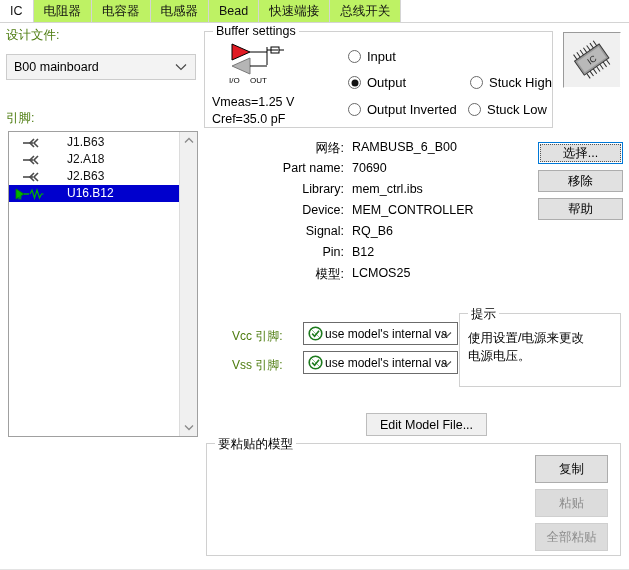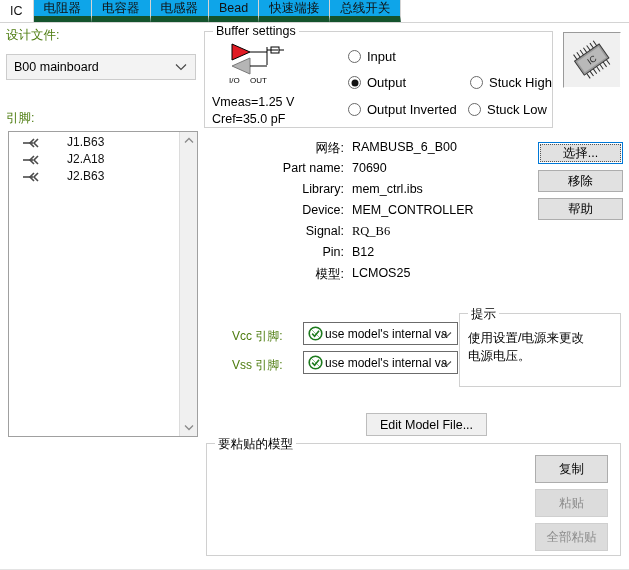--- a/index.html
+++ b/index.html
@@ -13,23 +13,23 @@
     position:relative;
   }
   #root{position:absolute;left:0;top:0;width:629px;height:570px;background:#ffffff;}
 
   
   .tabbar{position:absolute;left:0;top:0;width:629px;height:23px;background:#ffffff;}
   .tabbar .tabstrip{position:absolute;left:0;top:0;height:23px;display:flex;align-items:stretch;}
   .tab{
     display:flex;align-items:center;justify-content:center;
     padding:0 10px;
-    background:#0ea5e9;
+    background:#bef264;
     border-right:1px solid #d4d4d4;
-    border-bottom:7px solid #14532d;
+    border-bottom:1px solid #14532d;
     font-size:12.5px;
     color:#111;
     box-sizing:border-box;
     white-space:nowrap;
   }
   .tab.active{
     background:#ffffff;
     border-bottom:1px solid #ffffff;
     border-right:1px solid #d4d4d4;
   }
@@ -227,20 +227,32 @@
         </div>
         <div class="list-item">
           <span class="li-icon">
             <svg width="18" height="10" viewBox="0 0 18 10">
               <line x1="2" y1="5" x2="12" y2="5" stroke="#4a4a4a" stroke-width="1.6"></line>
               <path d="M13 1 L9 5 L13 9" fill="none" stroke="#4a4a4a" stroke-width="1.6"></path>
               <path d="M17 1 L13 5 L17 9" fill="none" stroke="#4a4a4a" stroke-width="1.6"></path>
             </svg>
           </span>
           <span class="li-text">J2.B63</span>
+        </div>
+        <div class="list-item sel">
+          <span class="li-icon">
+            <svg width="30" height="12" viewBox="0 0 30 12">
+              <polygon points="1,1 1,11 9,6" fill="#00b200" stroke="#008000" stroke-width="0.8"></polygon>
+              <line x1="9" y1="6" x2="14" y2="6" stroke="#00b200" stroke-width="1.4"></line>
+              <line x1="5" y1="6" x2="5" y2="11" stroke="#00b200" stroke-width="1.2"></line>
+              <text x="5" y="12" font-family="Liberation Sans, sans-serif" font-size="5" fill="#00b200" text-anchor="middle">R</text>
+              <path d="M15 6 l2 -4 l2.5 8 l2.5 -8 l2.5 8 l2 -4 h2" fill="none" stroke="#00b200" stroke-width="1.2"></path>
+            </svg>
+          </span>
+          <span class="li-text">U16.B12</span>
         </div>
       </div>
     <div class="vscroll">
       <div class="arrow up">
         <svg width="10" height="7" viewBox="0 0 10 7">
             <path d="M1 5.5 L5 1.5 L9 5.5" fill="none" stroke="#8a8a8a" stroke-width="1.3"></path>
           </svg>
       </div>
       <div class="arrow dn">
         <svg width="10" height="7" viewBox="0 0 10 7">
@@ -337,21 +349,21 @@
       <div class="inforow" style="left: 0px; top: 182px; width: 629px; height: 18px;">
         <span class="k" style="right: 285px;">Library:</span>
         <span class="v" style="left: 352px;">mem_ctrl.ibs</span>
       </div>
       <div class="inforow" style="left: 0px; top: 203px; width: 629px; height: 18px;">
         <span class="k" style="right: 285px;">Device:</span>
         <span class="v" style="left: 352px;">MEM_CONTROLLER</span>
       </div>
       <div class="inforow" style="left: 0px; top: 224px; width: 629px; height: 18px;">
         <span class="k" style="right: 285px;">Signal:</span>
-        <span class="v" style="left: 352px; font-family: Liberation Serif, serif;">RQ_B6</span>
+        <span class="v" style="left: 352px;">RQ_B6</span>
       </div>
       <div class="inforow" style="left: 0px; top: 245px; width: 629px; height: 18px;">
         <span class="k" style="right: 285px;">Pin:</span>
         <span class="v" style="left: 352px;">B12</span>
       </div>
       <div class="inforow" style="left: 0px; top: 266px; width: 629px; height: 18px;">
         <span class="k" style="right: 285px;">模型:</span>
         <span class="v" style="left: 352px;">LCMOS25</span>
       </div>
     </div>

